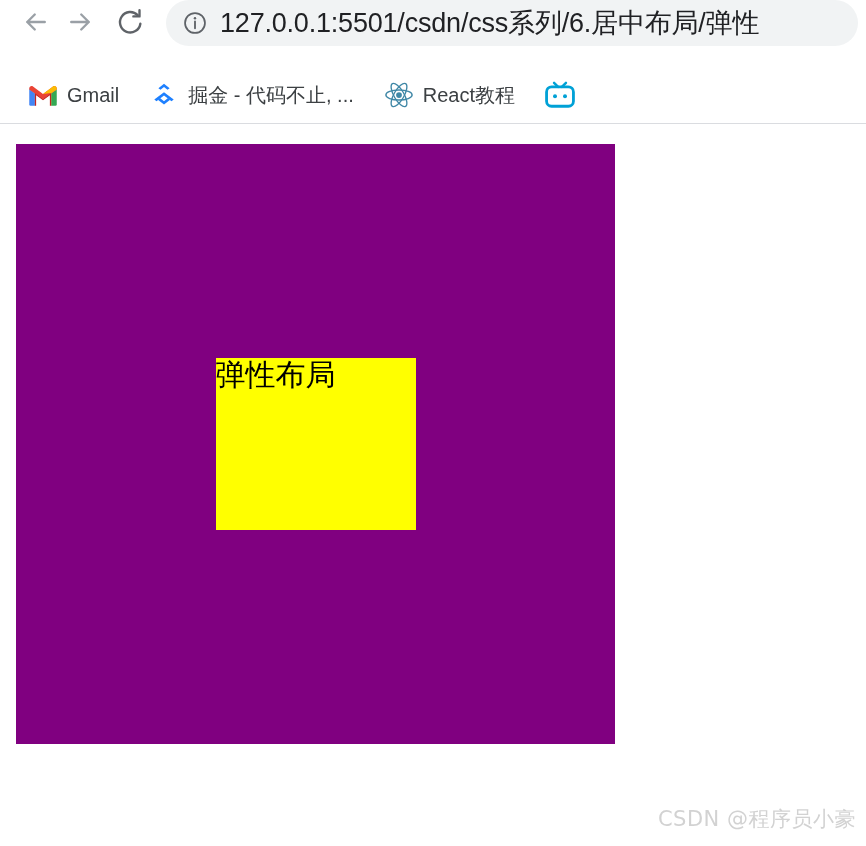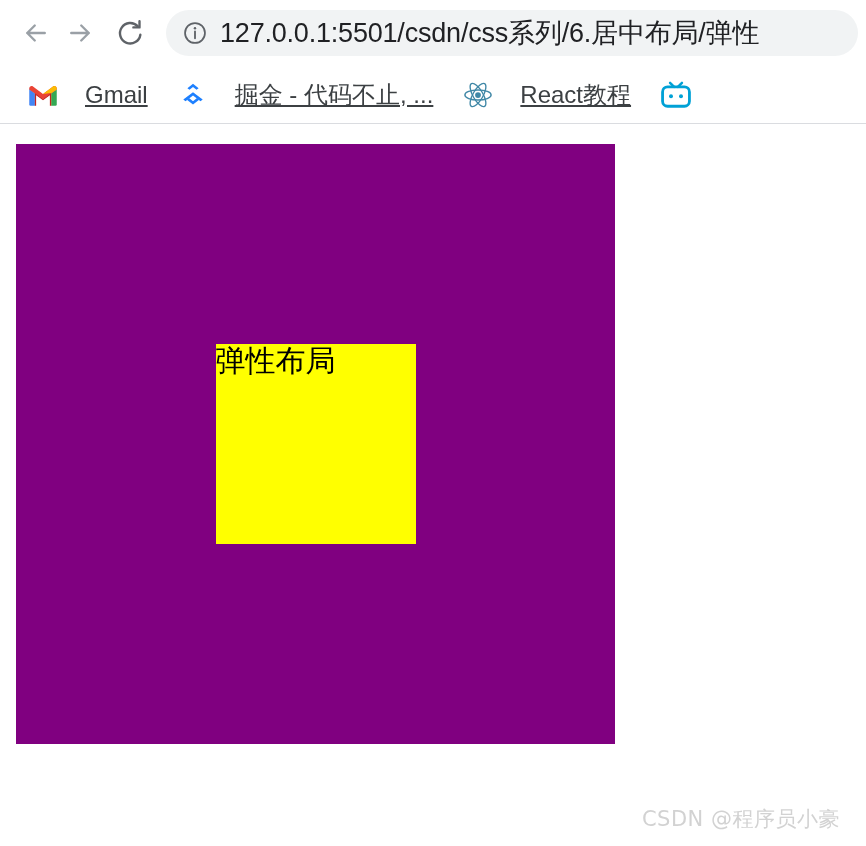--- a/index.html
+++ b/index.html
@@ -18,21 +18,20 @@
   
   .browser-chrome {
     width: 866px;
     background: #ffffff;
     position: relative;
   }
 
   .toolbar {
     height: 66px;
     display: flex;
-    align-items: center;
     padding: 0 8px 0 14px;
     box-sizing: border-box;
     background: #ffffff;
   }
 
   .nav-btn {
     width: 44px;
     height: 44px;
     display: flex;
     align-items: center;
@@ -105,26 +104,25 @@
   .bm-icon {
     width: 30px;
     height: 30px;
     display: flex;
     align-items: center;
     justify-content: center;
     flex: 0 0 auto;
   }
 
   .bm-label {
-    font-size: 24px;
+    font-size: 20px;
     color: #3c4043;
-    margin-left: 27px;
+    margin-left: 9px;
     white-space: nowrap;
     line-height: 1;
-    text-decoration: underline;
   }
 
   
   .page-viewport {
     position: relative;
     width: 866px;
     height: 721px;
     background: #ffffff;
     overflow: hidden;
   }
@@ -136,32 +134,32 @@
     width: 599px;
     height: 600px;
     background: #800080;
     display: flex;
     align-items: center;
     justify-content: center;
   }
 
   .flex-item {
     width: 200px;
-    height: 200px;
+    height: 172px;
     background: #ffff00;
     color: #000000;
     font-size: 30px;
     line-height: 1.15;
     font-family: "DejaVu Sans", "Liberation Sans", sans-serif;
     overflow: hidden;
   }
 
   .watermark {
     position: absolute;
-    right: 26px;
+    right: 10px;
     bottom: 12px;
     font-size: 21px;
     color: #d2d2d2;
     letter-spacing: 0.5px;
     white-space: nowrap;
     font-family: "DejaVu Sans", "Liberation Sans", sans-serif;
   }
 </style>
 </head>
 <body>

